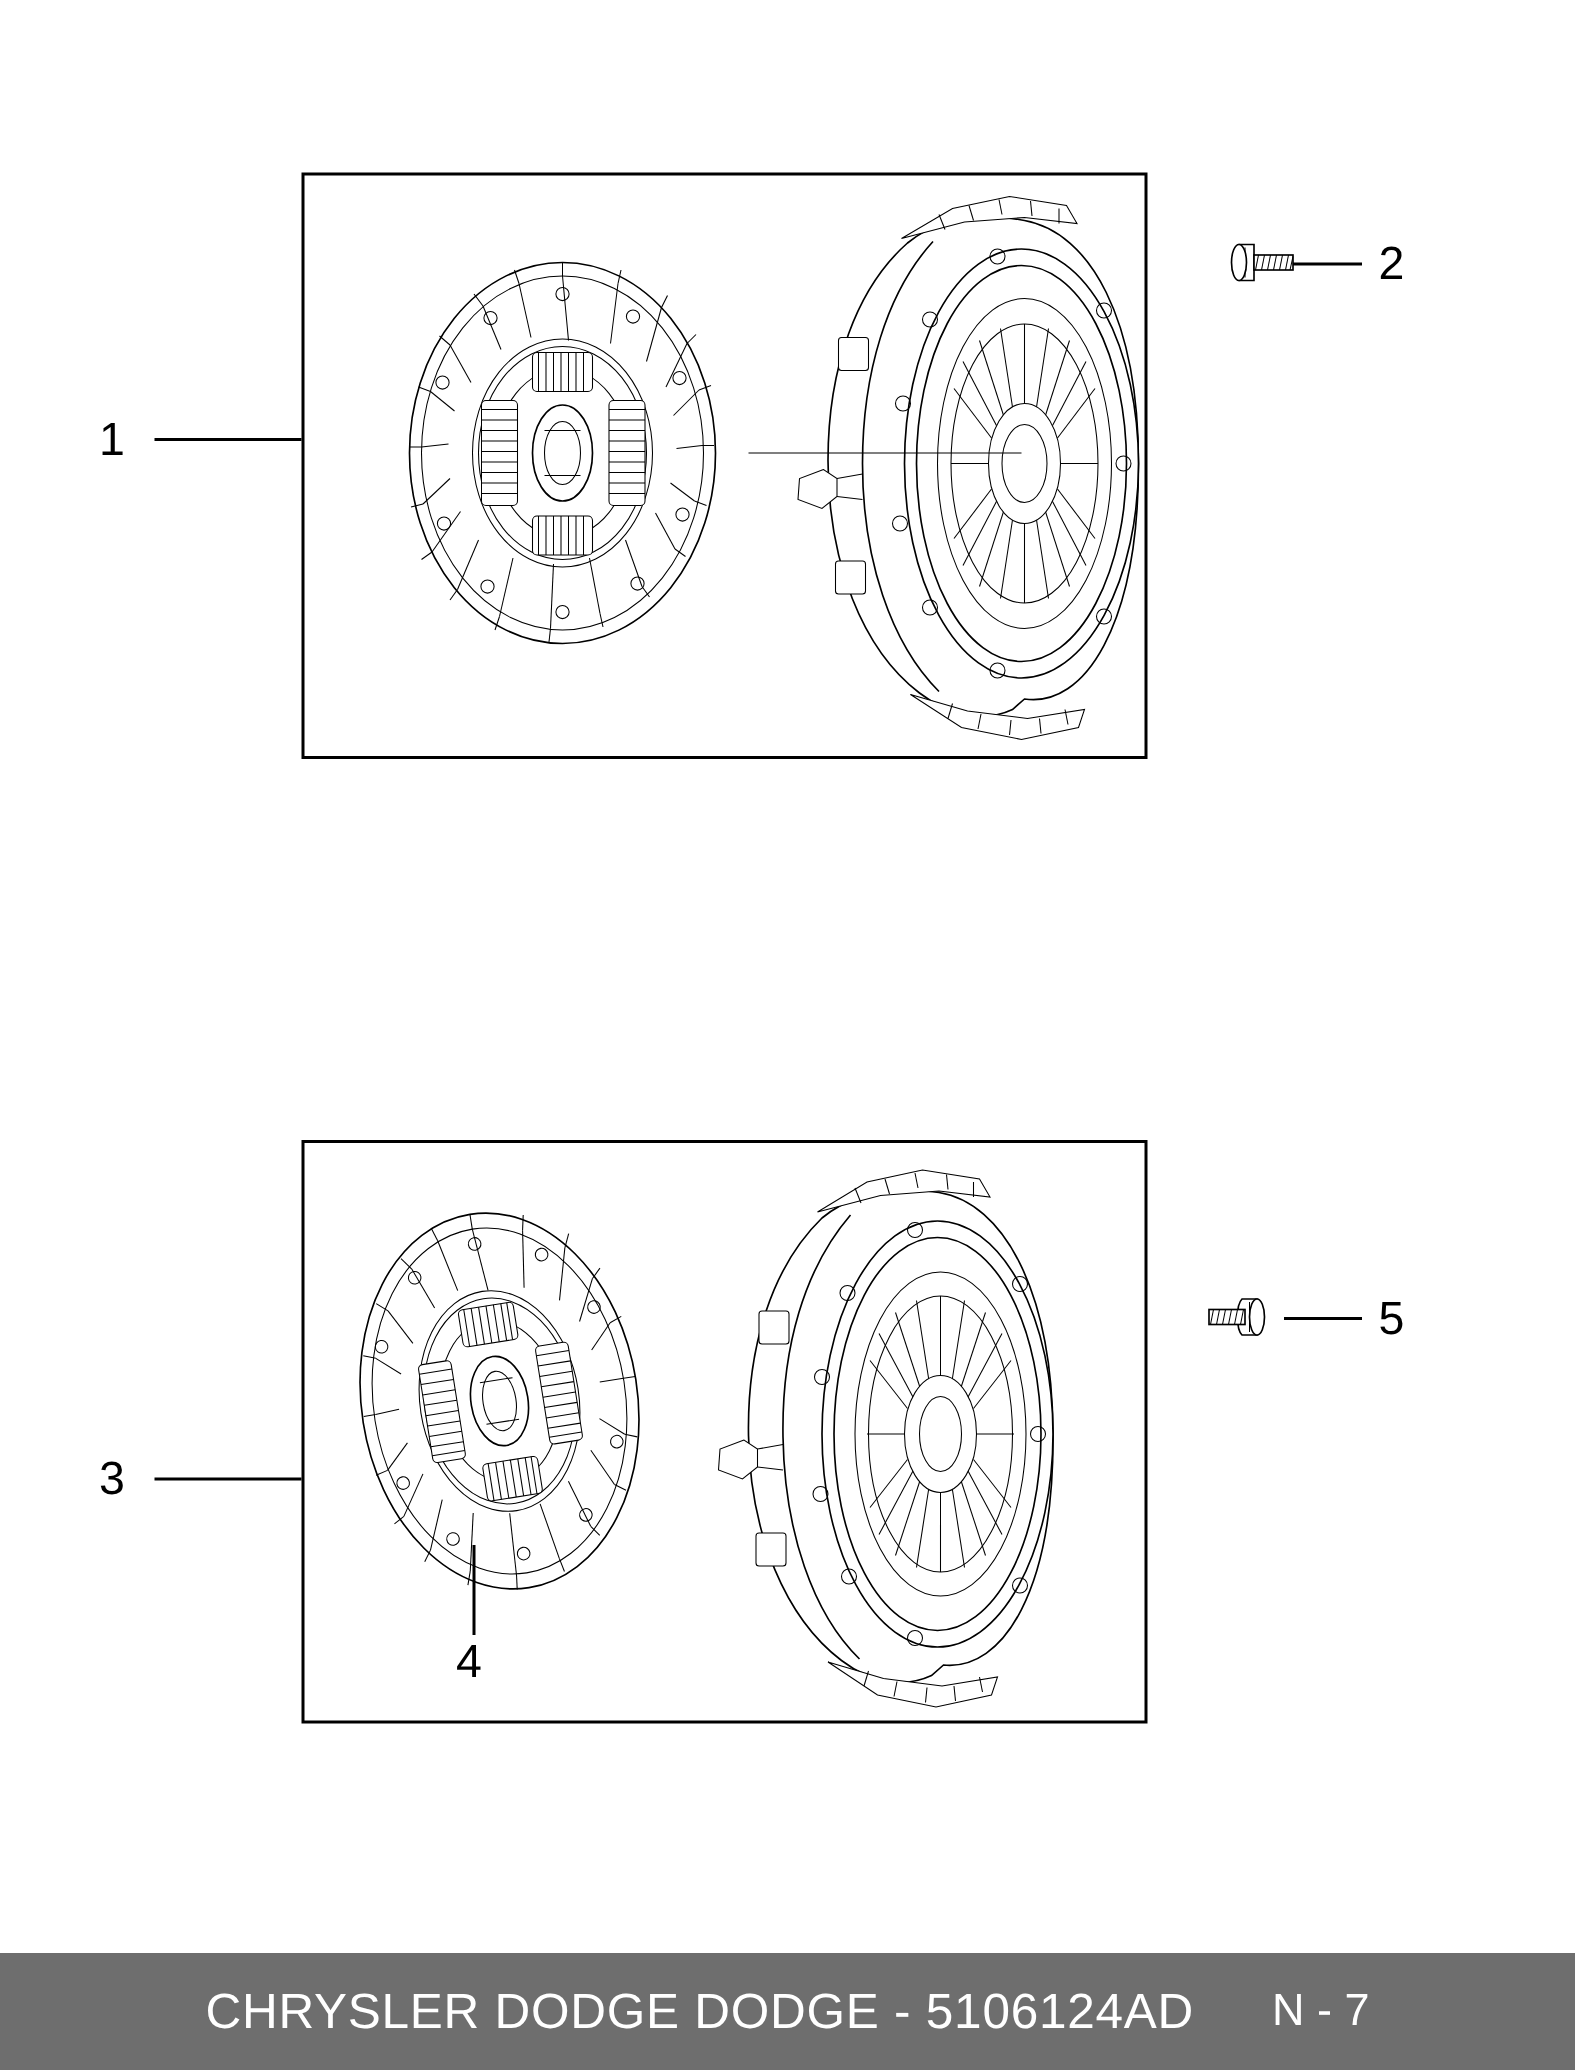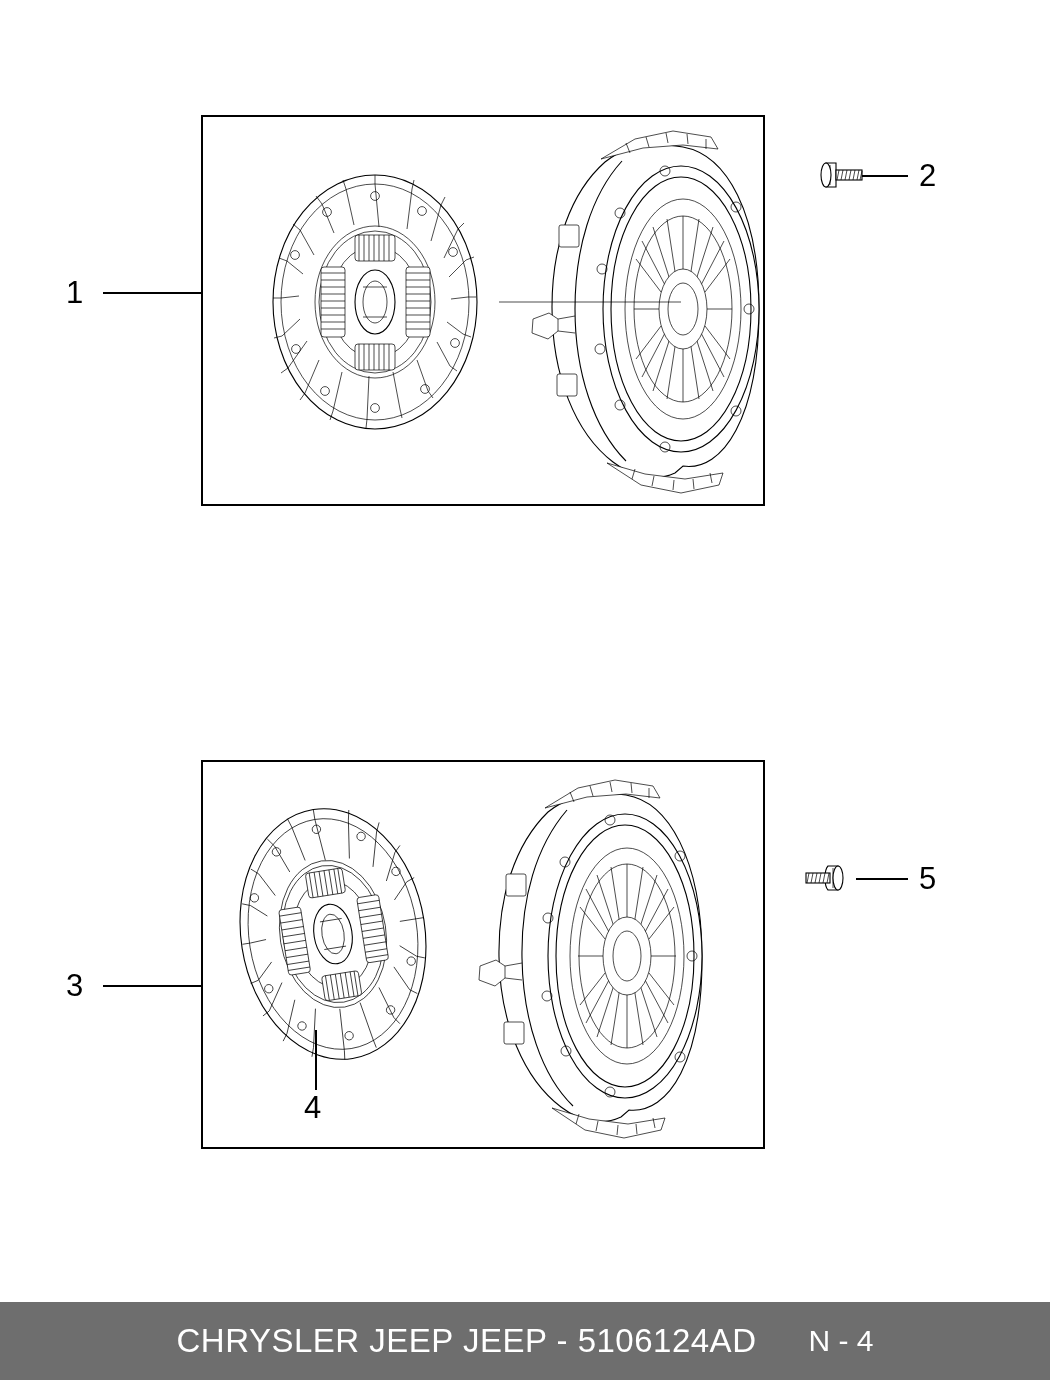--- a/index.html
+++ b/index.html
@@ -522,17 +522,17 @@
       <path d="M17 13 L15 23"></path>
         <path d="M21 13 L19 23"></path>
       <path d="M25 13 L23 23"></path>
         <path d="M29 13 L27 23"></path>
     </g>
   </svg>
   <div class="leader" style="left:856px; top:878px; width:52px;"></div>
   <div class="callout-num" style="left:919px; top:863px;">5</div>
 
   <div class="footer">
-    <div class="footer-text">CHRYSLER JEEP JEEP - 5106124AD</div>
-    <div class="footer-page">N - 4</div>
+    <div class="footer-text">CHRYSLER DODGE DODGE - 5106124AD</div>
+    <div class="footer-page">N - 7</div>
   </div>
 
 </div>
 
 </body></html>

